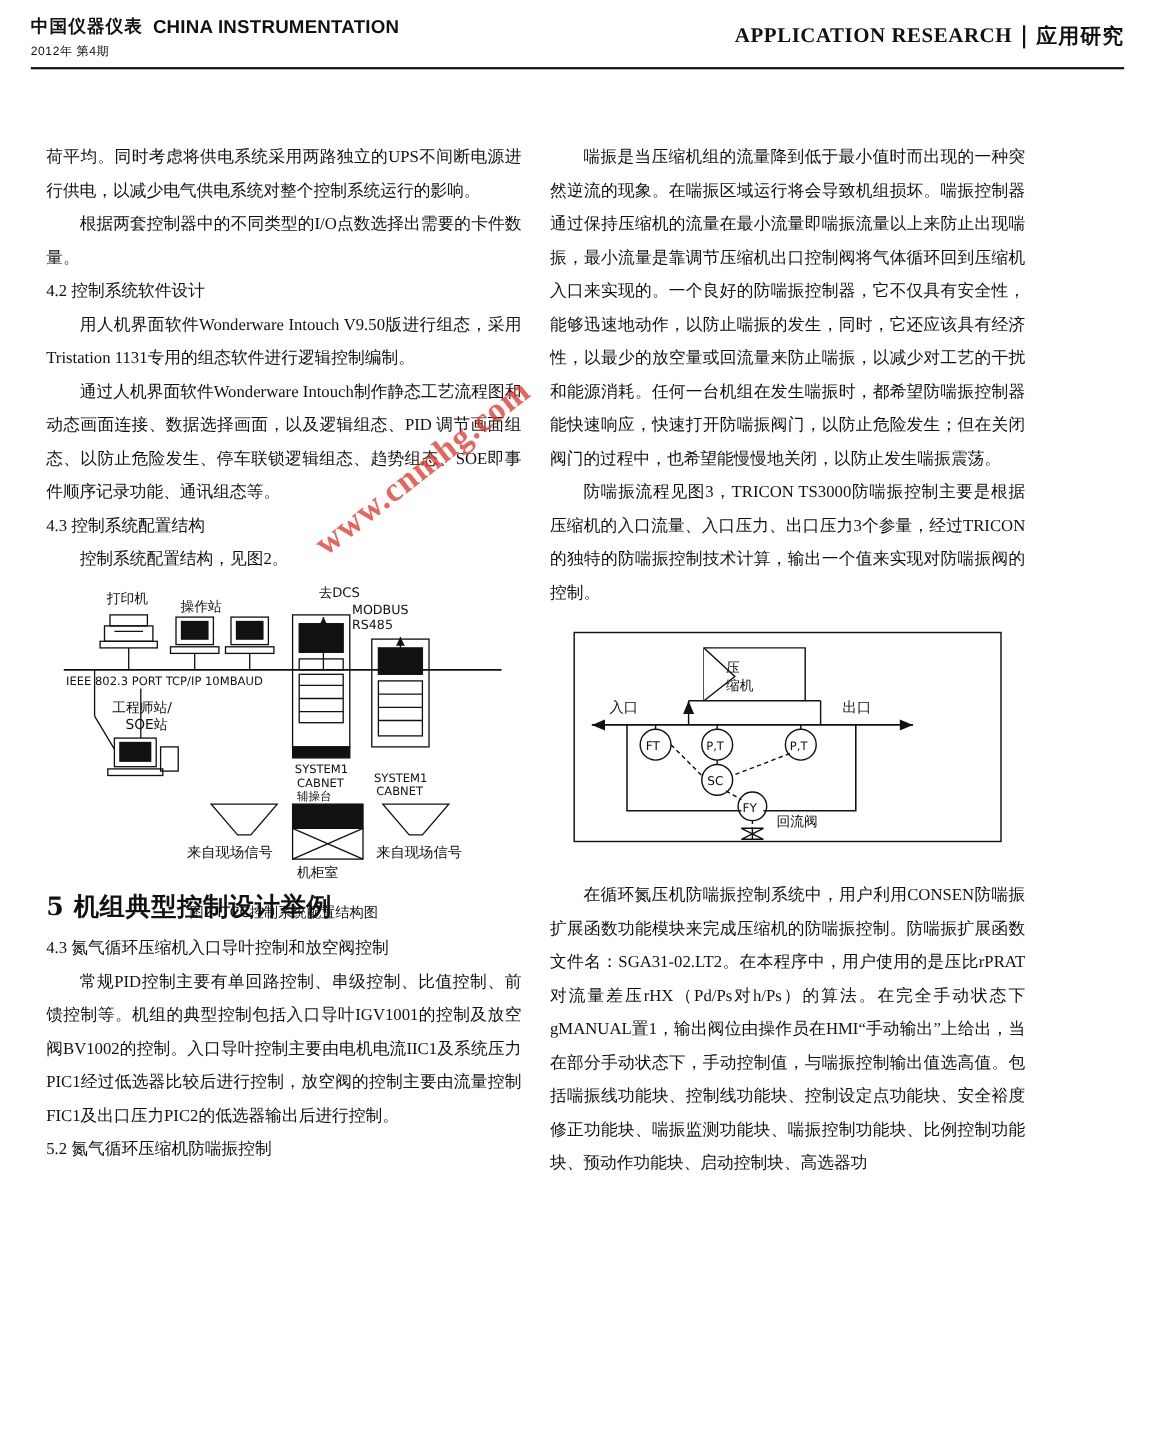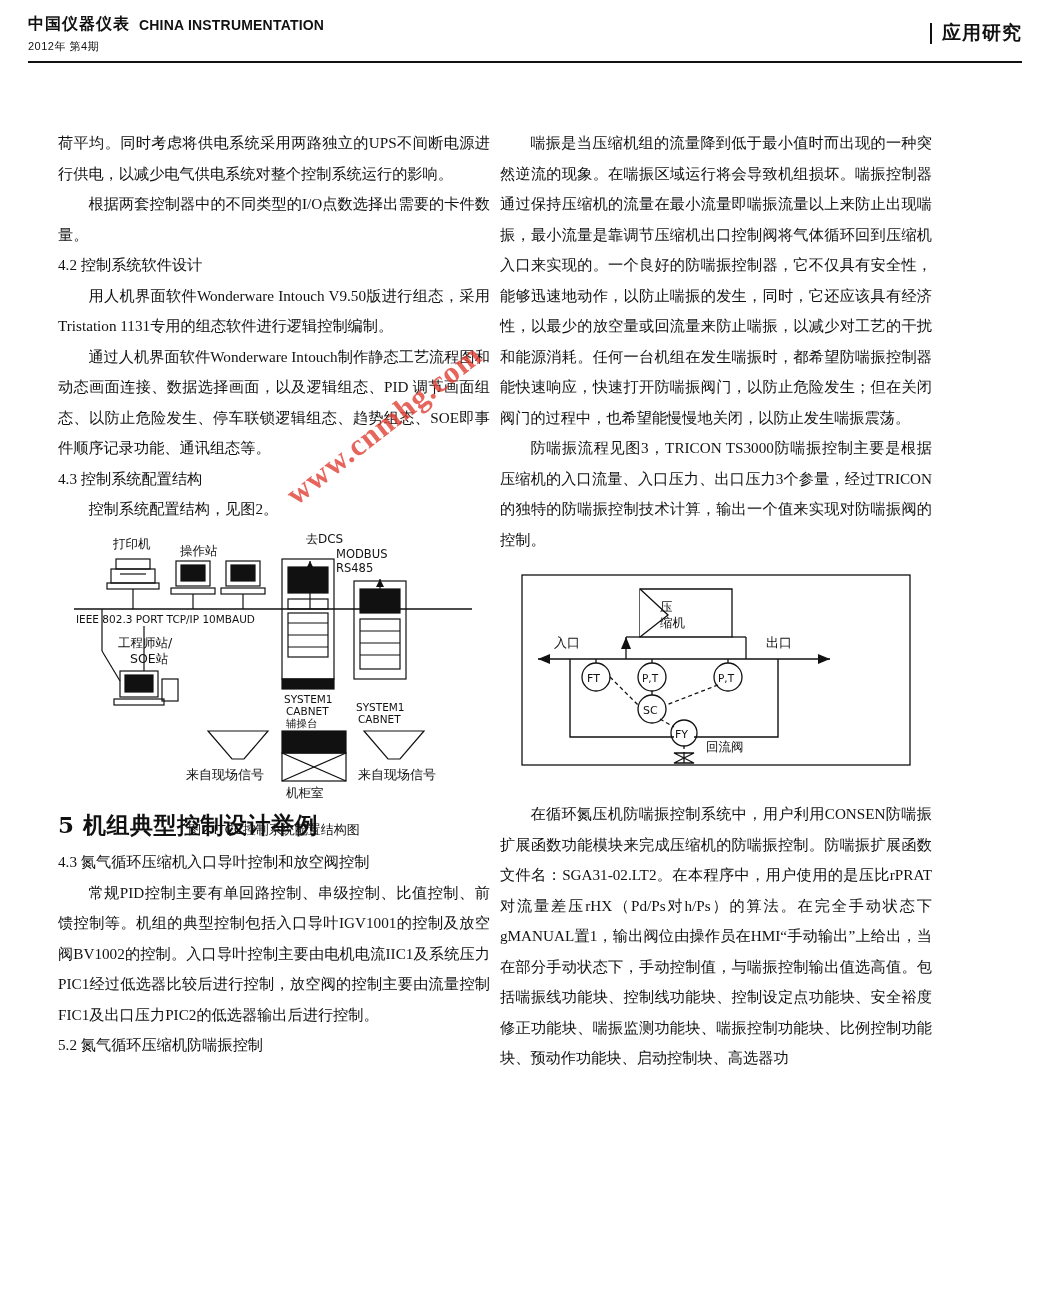--- a/index.html
+++ b/index.html
@@ -45,21 +45,21 @@
   }
   .hdr-cn {
     font-family: "DejaVu Serif", serif;
     font-size: 16px;
     font-weight: bold;
     letter-spacing: 1px;
     color: #111;
   }
   .hdr-en {
     font-family: "Liberation Sans", sans-serif;
-    font-size: 14px;
+    font-size: 17px;
     font-weight: bold;
     letter-spacing: 0.2px;
     color: #111;
   }
   .hdr-issue {
     font-family: "Liberation Sans", sans-serif;
     font-size: 11px;
     color: #111;
     letter-spacing: 0.5px;
   }
@@ -99,21 +99,21 @@
 
   
   .col {
     position: absolute;
     top: 128px;
     width: 432px;
     font-size: 15.2px;
     line-height: 30.5px;
     text-align: justify;
   }
-  .col-left { left: 58px; }
+  .col-left { left: 42px; }
   .col-right { left: 500px; }
 
   p.para {
     margin: 0;
     text-indent: 2em;
   }
   p.para.noindent { text-indent: 0; }
   p.sec {
     margin: 0;
     text-indent: 0;
@@ -184,20 +184,21 @@
 
   <div class="header">
     <div class="hdr-left">
       <div class="hdr-journal">
         <span class="hdr-cn">中国仪器仪表</span>
         <span class="hdr-en">CHINA INSTRUMENTATION</span>
       </div>
       <div class="hdr-issue">2012年  第4期</div>
     </div>
     <div class="hdr-right">
+      <span class="hdr-apprs">APPLICATION RESEARCH</span>
       <span class="hdr-bar"></span>
       <span class="hdr-cn2">应用研究</span>
     </div>
     <div class="hdr-rule"></div>
   </div>
 
   <div class="col col-left">
     <p class="para noindent">荷平均。同时考虑将供电系统采用两路独立的UPS不间断电源进行供电，以减少电气供电系统对整个控制系统运行的影响。</p>
     <p class="para">根据两套控制器中的不同类型的I/O点数选择出需要的卡件数量。</p>
     <p class="sec">4.2  控制系统软件设计</p>

